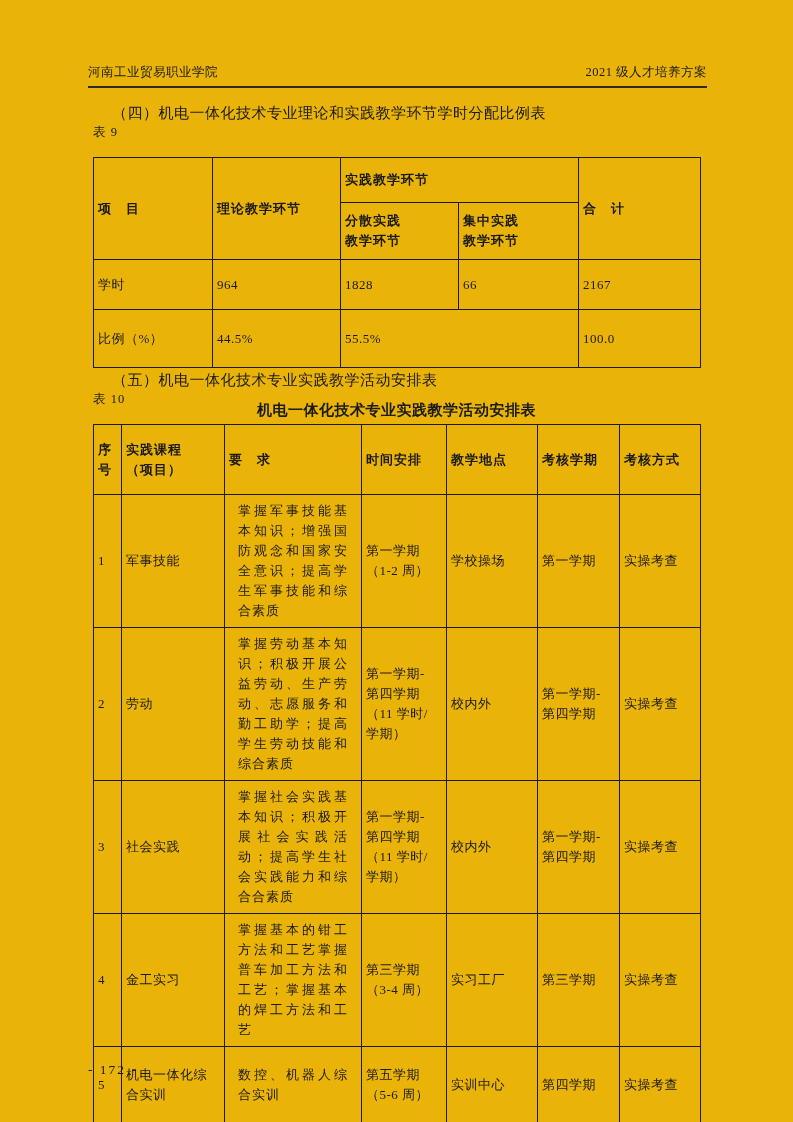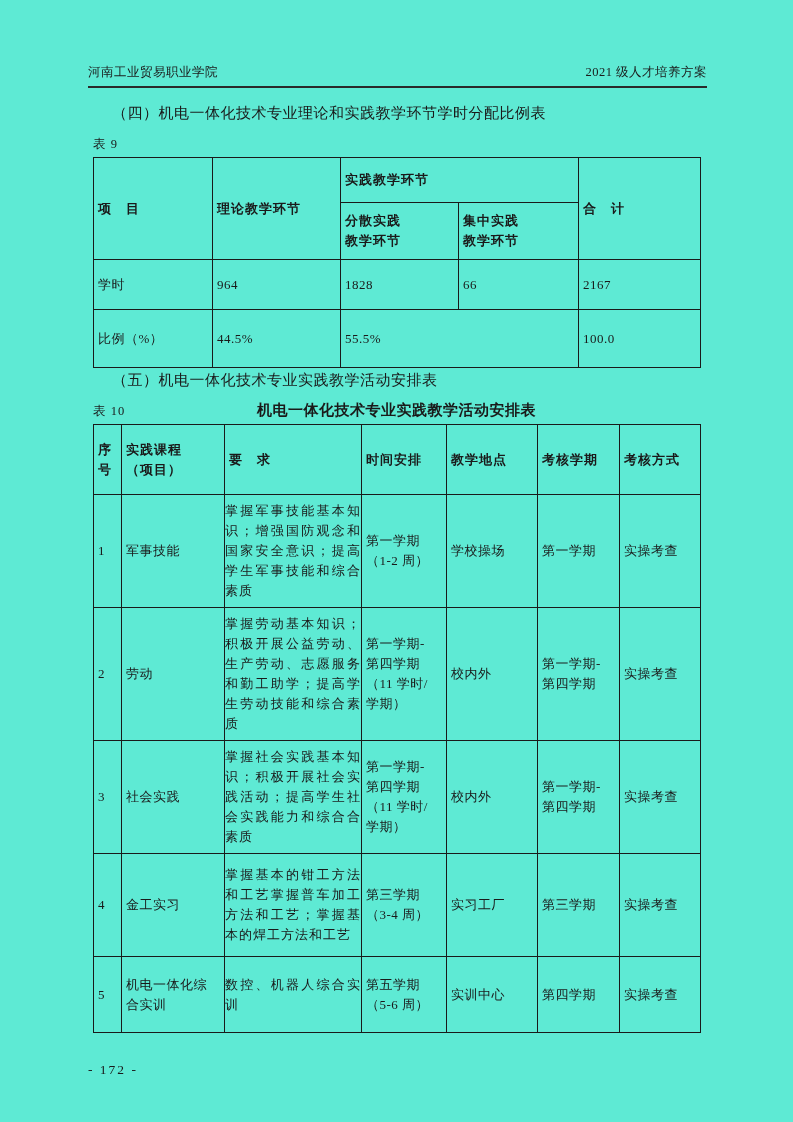--- a/index.html
+++ b/index.html
@@ -1,21 +1,21 @@
 <!DOCTYPE html>
 <html><head>
 <meta charset="utf-8">
 <style>
   * { margin: 0; padding: 0; box-sizing: border-box; }
   html, body { background: #ffffff; }
   .page {
     position: relative;
     width: 793px;
     height: 1122px;
-    background: #5eead4;
+    background: #eab308;
     font-family: "Liberation Serif", "DejaVu Serif", serif;
     color: #1a1a1a;
     overflow: hidden;
   }
   
   .page-header {
     margin: 0 86px 0 88px;
     padding-top: 64px;
     padding-bottom: 5px;
     border-bottom: 2.5px solid #2a2a2a;
@@ -36,21 +36,21 @@
   
   .table-caption {
     position: relative;
     margin: 9px 93px 0 93px;
     height: 22px;
     text-align: center;
   }
   .table-caption .cap-label {
     position: absolute;
     left: 0;
-    bottom: 1px;
+    bottom: 13px;
     font-size: 12.5px;
     letter-spacing: 1px;
   }
   .table-caption .cap-title {
     font-size: 15px;
     font-weight: 700;
     letter-spacing: 0.5px;
     line-height: 22px;
   }
   
@@ -71,21 +71,21 @@
     padding: 3px 4px;
     letter-spacing: 0.5px;
     font-weight: 400;
   }
   table.doc-table th { font-weight: 700; letter-spacing: 1px; }
   .t9 { margin-top: 3px; }
   .t10 { margin-top: 3px; }
   .t10 td.req-cell {
     text-align: justify;
     text-justify: inter-ideograph;
-    padding: 6px 0;
+    padding: 6px 13px;
     letter-spacing: 1px;
   }
   
   .page-footer {
     position: absolute;
     left: 88px;
     top: 1062px;
     font-size: 13.5px;
     letter-spacing: 2px;
   }

